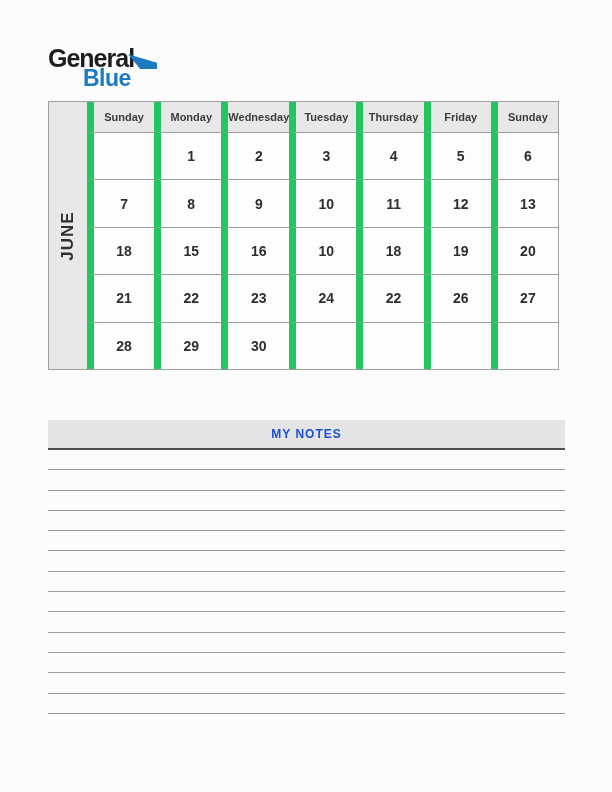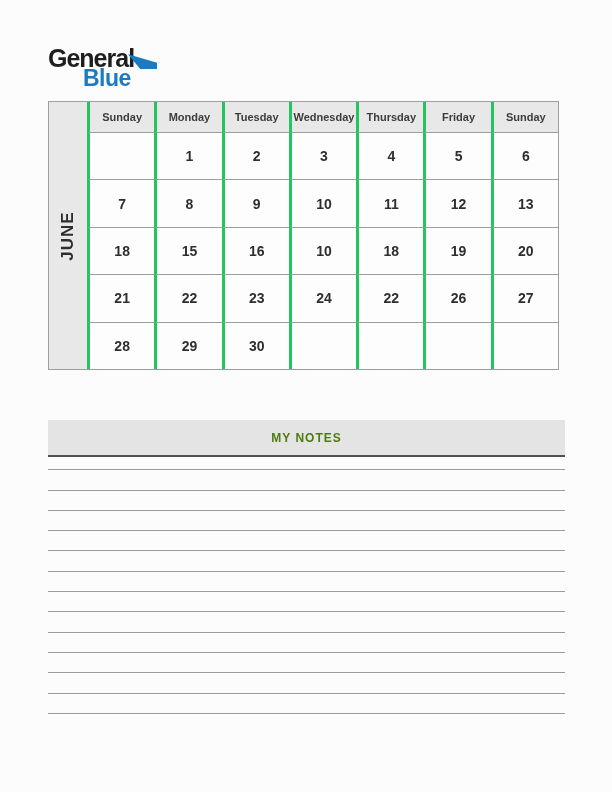--- a/index.html
+++ b/index.html
@@ -43,21 +43,21 @@
   
   .calendar {
     position:absolute; left:48px; top:101px;
     width:511px; height:269px;
     display:grid;
     grid-template-columns:38px repeat(7,1fr);
     grid-template-rows:30px repeat(5,1fr);
     border:1px solid #9e9e9e;
     background:#fdfdfd;
   }
-  .cal-cell { border-left:3px solid #22c55e; border-top:1px solid #9e9e9e; }
+  .cal-cell { border-left:7px solid #22c55e; border-top:1px solid #9e9e9e; }
   .month-cell {
     grid-column:1; grid-row:1 / 7;
     background:#e8e8e8;
     border-left:none; border-top:none;
     display:flex; align-items:center; justify-content:center;
   }
   .month-cell span {
     transform:rotate(-90deg);
     font-size:17px; font-weight:700; letter-spacing:1px;
     color:#2e2e2e; white-space:nowrap;
@@ -69,26 +69,26 @@
     font-size:11px; font-weight:700; color:#3c3c3c;
   }
   .day {
     display:flex; align-items:center; justify-content:center;
     font-size:14px; font-weight:700; color:#2e2e2e;
   }
 
   
   .notes-header {
     position:absolute; left:48px; top:420px;
-    width:517px; height:37px;
+    width:517px; height:30px;
     background:#e4e4e4;
     border-bottom:2px solid #4f4f4f;
     display:flex; align-items:center; justify-content:center;
     font-size:12px; font-weight:700; letter-spacing:1px;
-    color:#4d7c0f;
+    color:#1d4ed8;
   }
   .notes-lines { position:absolute; left:48px; top:450px; width:517px; }
   .note-line { height:20.3px; border-bottom:1px solid #9b9b9b; }
 </style>
 </head>
 <body>
 
 <div class="page">
 
   <div class="logo">
@@ -98,22 +98,22 @@
   </div>
 
 
   <div class="calendar">
     <div class="month-cell">
       <span>JUNE</span>
     </div>
 
     <div class="cal-cell weekday">Sunday</div>
     <div class="cal-cell weekday">Monday</div>
+    <div class="cal-cell weekday">Wednesday</div>
     <div class="cal-cell weekday">Tuesday</div>
-    <div class="cal-cell weekday">Wednesday</div>
     <div class="cal-cell weekday">Thursday</div>
     <div class="cal-cell weekday">Friday</div>
     <div class="cal-cell weekday">Sunday</div>
 
     <div class="cal-cell day"></div>
     <div class="cal-cell day">1</div>
     <div class="cal-cell day">2</div>
     <div class="cal-cell day">3</div>
     <div class="cal-cell day">4</div>
     <div class="cal-cell day">5</div>

